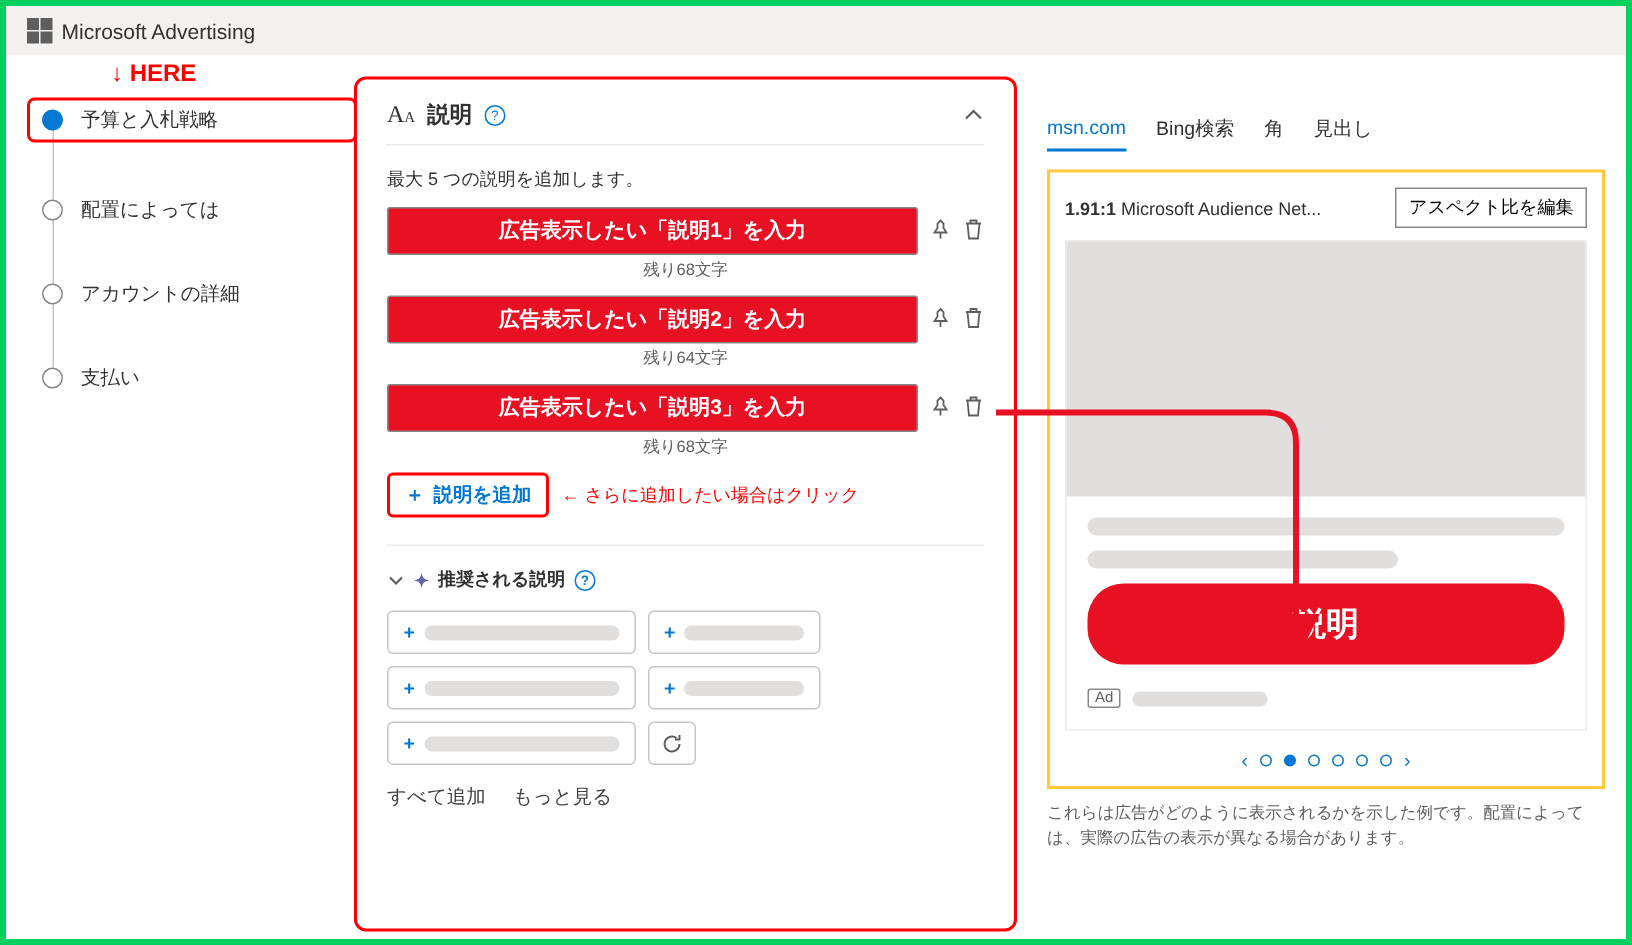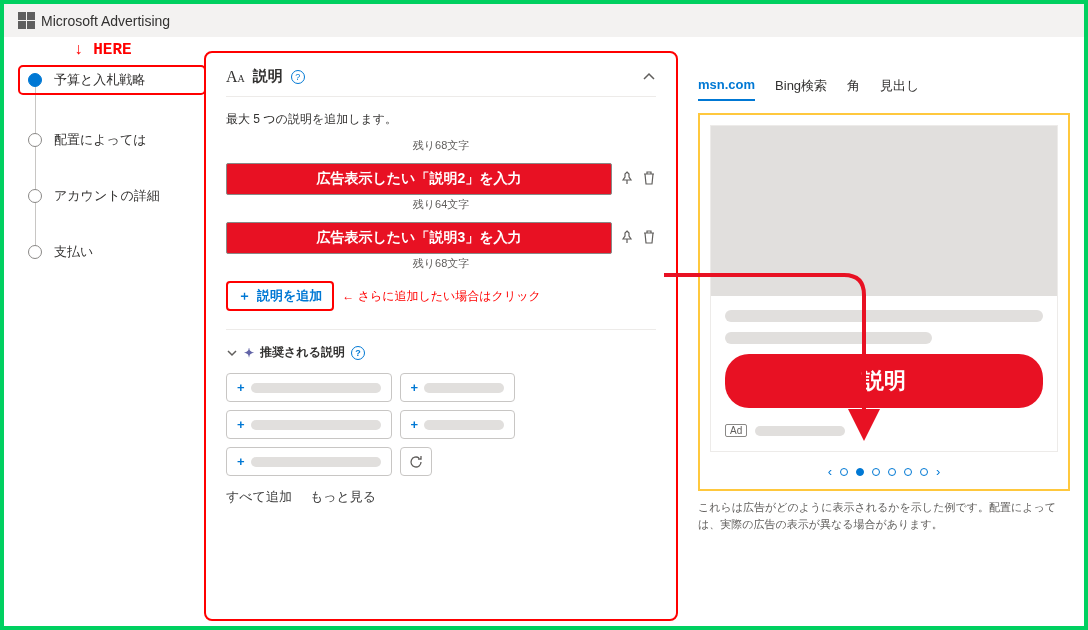--- a/index.html
+++ b/index.html
@@ -8,21 +8,21 @@
   .frame { border: 4px solid #00d060; width: 1088px; height: 630px; position: relative; background: #fff; }
   
   .header { background: #f3f2f1; padding: 8px 14px; display: flex; align-items: center; gap: 6px; }
   .ms-logo { display: grid; grid-template-columns: 8px 8px; grid-template-rows: 8px 8px; gap: 1px; }
   .ms-logo span { width: 8px; height: 8px; background: #5e5e5e; }
   .header-title { font-size: 14px; font-weight: 400; }
   
   .body { display: flex; height: calc(100% - 34px); }
   
   
-  .sidebar { width: 200px; padding-top: 8px; position: relative; font-family: Liberation Mono, monospace; }
+  .sidebar { width: 232px; padding-top: 8px; position: relative; }
   .here { color: #ff0000; font-weight: 700; font-size: 16px; position: absolute; top: 4px; left: 70px; }
   .stepper { margin: 22px 0 0 24px; position: relative; }
   .stepper-line { position: absolute; left: 7px; top: 16px; bottom: 12px; width: 1px; background: #c8c6c4; }
   .step { display: flex; align-items: center; gap: 12px; margin-bottom: 38px; position: relative; }
   .step-dot { width: 14px; height: 14px; border-radius: 50%; border: 1.5px solid #8a8886; background: #fff; z-index: 1; }
   .step.active .step-dot { background: #0078d4; border-color: #0078d4; }
   .step-label { font-size: 13px; color: #323130; }
   .step.active { outline: 2px solid #ff0000; border-radius: 3px; margin-left: -8px; padding: 4px 8px; }
   
   
@@ -59,21 +59,21 @@
   .chip.wide .chip-ph { width: 130px; }
   .chip.refresh { padding: 6px 8px; }
   
   .panel-links { display: flex; gap: 18px; font-size: 13px; }
   .panel-links a { color: #404040; text-decoration: none; cursor: pointer; }
   
   
   .preview { width: 400px; padding: 40px 14px 0 14px; position: relative; }
   .tabs { display: flex; gap: 20px; font-size: 13px; border-bottom: none; margin-bottom: 12px; }
   .tab { padding-bottom: 6px; cursor: pointer; }
-  .tab.active { color: #0078d4; border-bottom: 2px solid #0078d4; font-weight: 700; text-align: center; }
+  .tab.active { color: #0078d4; border-bottom: 2px solid #0078d4; font-weight: 400; text-align: center; }
   
   .preview-box { border: 2px solid #ffc83d; padding: 10px; }
   .preview-top { display: flex; justify-content: space-between; align-items: center; margin-bottom: 8px; gap: 8px; }
   .ratio { font-size: 12px; white-space: nowrap; overflow: hidden; text-overflow: ellipsis; flex: 1; }
   .ratio b { font-weight: 600; }
   .edit-aspect { border: 1px solid #8a8886; padding: 4px 8px; font-size: 12px; background: #fff; cursor: pointer; white-space: nowrap; }
   
   .ad-card { border: 1px solid #edebe9; }
   .ad-image { background: #e1dfdd; height: 170px; }
   .ad-body { padding: 14px; }
@@ -142,20 +142,29 @@
           </div>
           <span class="chevron">
             <svg viewBox="0 0 14 14" fill="none" stroke-width="1.5">
                 <path d="M2 9 L7 4 L12 9"></path>
               </svg>
           </span>
         </div>
 
         <div class="sub-text">最大 5 つの説明を追加します。</div>
 
+        <div class="desc-row">
+          <div class="desc-input">広告表示したい「説明1」を入力</div>
+          <span class="pin"><svg width="14" height="14" viewBox="0 0 14 14" fill="none" stroke="#605e5c" stroke-width="1.2">
+                <path d="M7 1 L9 3 L9 6 L11 9 L3 9 L5 6 L5 3 Z M7 9 L7 13"></path>
+              </svg></span>
+          <span class="trash"><svg width="14" height="14" viewBox="0 0 14 14" fill="none" stroke="#605e5c" stroke-width="1.2">
+                <path d="M2 3 L12 3 M5 3 L5 1 L9 1 L9 3 M3 3 L4 13 L10 13 L11 3"></path>
+              </svg></span>
+        </div>
         <div class="counter">残り68文字</div>
 
         <div class="desc-row">
           <div class="desc-input">広告表示したい「説明2」を入力</div>
           <span class="pin"><svg width="14" height="14" viewBox="0 0 14 14" fill="none" stroke="#605e5c" stroke-width="1.2">
                 <path d="M7 1 L9 3 L9 6 L11 9 L3 9 L5 6 L5 3 Z M7 9 L7 13"></path>
               </svg></span>
           <span class="trash"><svg width="14" height="14" viewBox="0 0 14 14" fill="none" stroke="#605e5c" stroke-width="1.2">
                 <path d="M2 3 L12 3 M5 3 L5 1 L9 1 L9 3 M3 3 L4 13 L10 13 L11 3"></path>
               </svg></span>
@@ -229,20 +238,26 @@
 
     <div class="preview">
       <div class="tabs">
         <div class="tab active">msn.com</div>
         <div class="tab">Bing検索</div>
         <div class="tab">角</div>
         <div class="tab">見出し</div>
       </div>
 
       <div class="preview-box">
+        <div class="preview-top">
+          <div class="ratio">
+            <b>1.91:1</b>&nbsp;<span>Microsoft Audience Net...</span>
+          </div>
+          <button class="edit-aspect">アスペクト比を編集</button>
+        </div>
 
         <div class="ad-card">
           <div class="ad-image"></div>
           <div class="ad-body">
             <div class="ph-line"></div>
             <div class="ph-line short"></div>
             <div class="desc-pill">説明</div>
             <div>
               <span class="ad-badge">Ad</span>
               <span class="ph-inline"></span>

